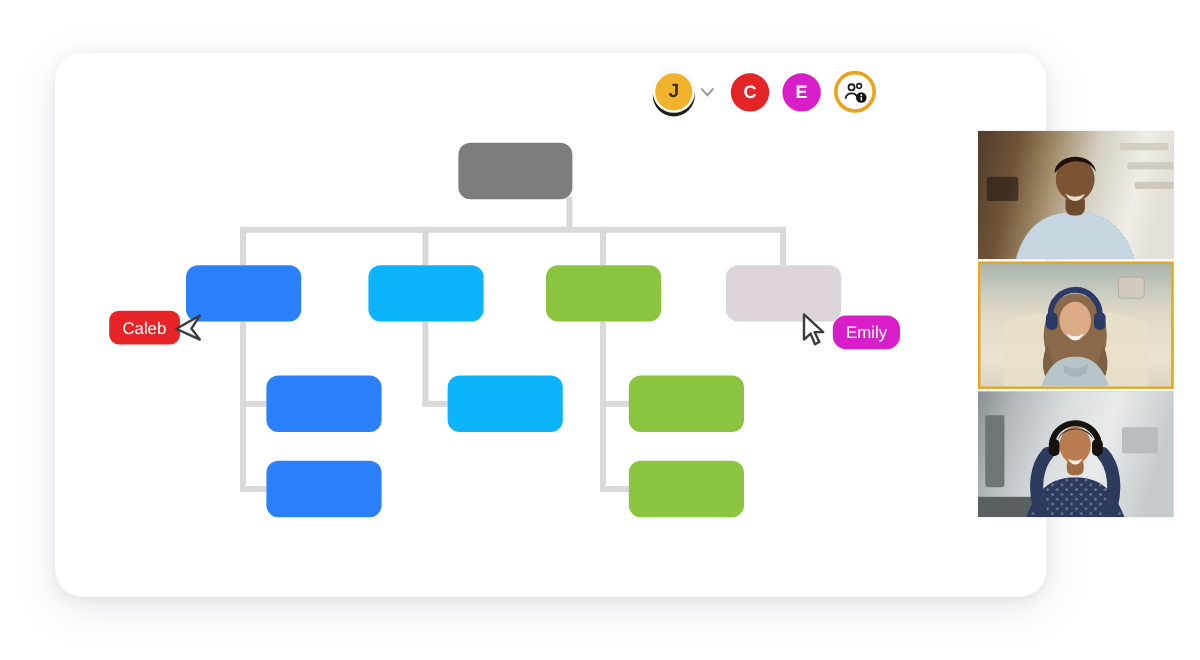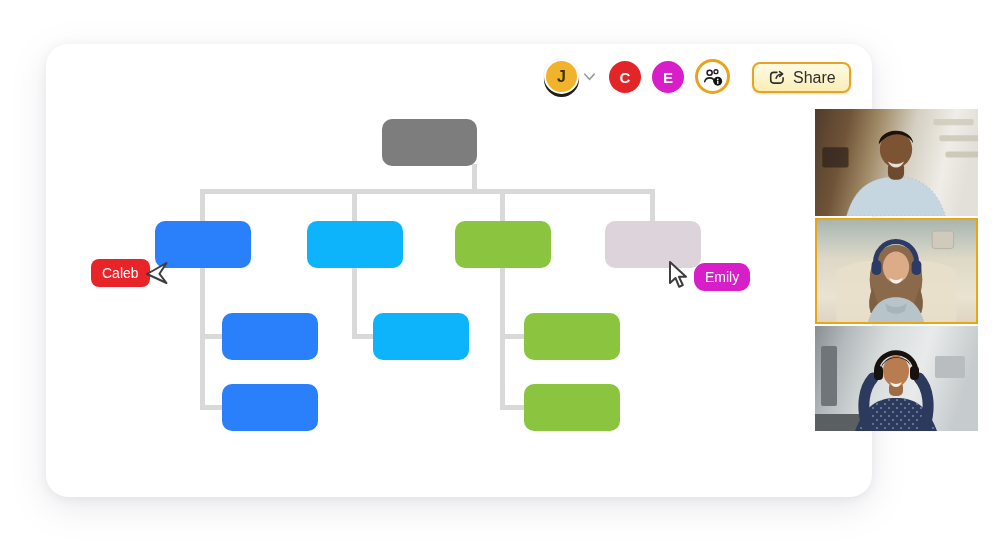--- a/index.html
+++ b/index.html
@@ -98,28 +98,20 @@
     <div class="collab-btn" style="left: 649px; top: 15px; border-color: rgb(234, 163, 28);">
       <svg width="22" height="22" viewBox="0 0 26 26">
         <circle cx="9" cy="8" r="3" fill="none" stroke="#1e1e1e" stroke-width="1.8"></circle>
         <circle cx="16.5" cy="6.7" r="2.3" fill="none" stroke="#1e1e1e" stroke-width="1.6"></circle>
         <path d="M3.2 18.5 a6 6 0 0 1 11.6 0" fill="none" stroke="#1e1e1e" stroke-width="1.8" stroke-linecap="round"></path>
         <circle cx="18.6" cy="18" r="5.2" fill="#111111"></circle>
         <circle cx="18.6" cy="15.7" r="1" fill="#ffffff"></circle>
         <rect x="17.9" y="17.2" width="1.5" height="4.1" rx="0.7" fill="#ffffff"></rect>
       </svg>
     </div>
-    <button class="share-btn" style="left: 706px; top: 18px; position: absolute; border-color: rgb(234, 163, 28);">
-      <svg width="19" height="19" viewBox="0 0 24 24" fill="none" stroke="#2e2e2e" stroke-width="2" stroke-linecap="round" stroke-linejoin="round">
-        <path d="M12.5 5.5 H8.5 a3.8 3.8 0 0 0 -3.8 3.8 v6 a3.8 3.8 0 0 0 3.8 3.8 h8 a3.8 3.8 0 0 0 3.8 -3.8 v-2.8"></path>
-        <path d="M11.5 13 c0.7 -3.4 3.2 -5.3 7.5 -5.5"></path>
-        <path d="M15.8 4.6 l3.9 2.8 -3.7 3.2"></path>
-      </svg>
-      <span>Share</span>
-    </button>
 
     <div class="cursor-label" style="left: 45px; top: 215px; background-color: rgb(232, 36, 40);">Caleb</div>
     <svg class="cursor-svg" style="left:99px;top:216px;" width="25" height="27" viewBox="0 0 25 27">
       <polygon points="2,14 21.5,3 14.5,13.8 21.5,23" fill="#ffffff" stroke="#3d3d3d" stroke-width="2" stroke-linejoin="round"></polygon>
     </svg>
     <svg class="cursor-svg" style="left:620px;top:216px;" width="25" height="31" viewBox="0 0 25 31">
       <polygon points="4,2 4,23 9.5,18 13.2,26.8 16.8,25 12.9,16.8 20,16.8" fill="#ffffff" stroke="#3d3d3d" stroke-width="2" stroke-linejoin="round"></polygon>
     </svg>
     <div class="cursor-label" style="left: 648px; top: 219px; background-color: rgb(216, 30, 201); border-radius: 11px;">Emily</div>
   </div>

